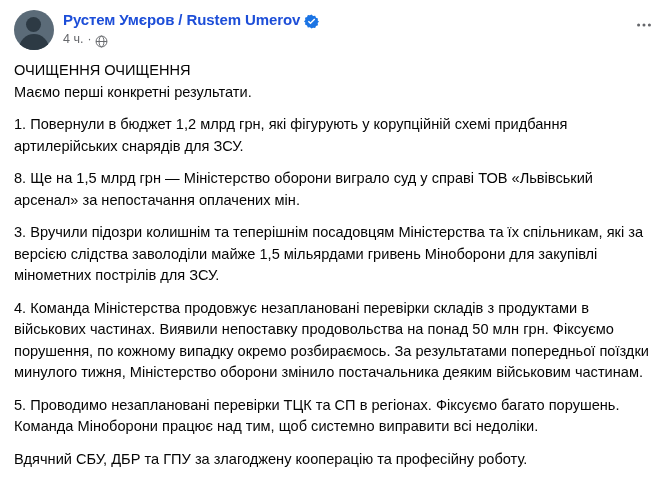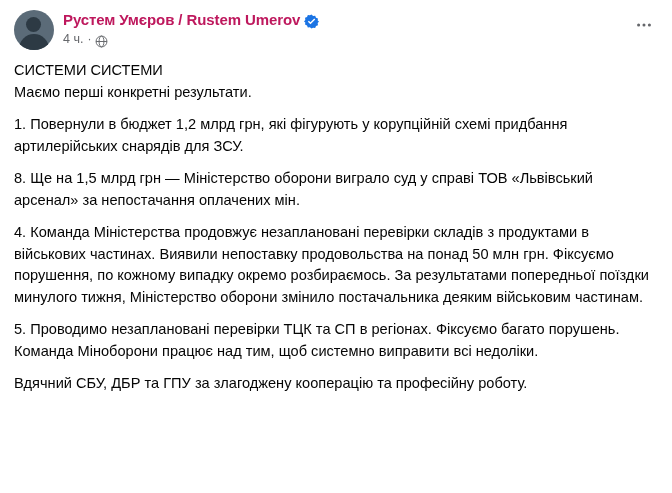--- a/index.html
+++ b/index.html
@@ -60,21 +60,21 @@
     padding-top: 1px;
   }
   .name-row {
     display: flex;
     align-items: center;
     line-height: 18px;
   }
   .author-name {
     font-size: 15px;
     font-weight: bold;
-    color: #be185d;
+    color: #1d4ed8;
     letter-spacing: -0.1px;
     white-space: nowrap;
   }
   .verified {
     display: inline-block;
     width: 15px;
     height: 15px;
     margin-left: 4px;
     flex: 0 0 15px;
     position: relative;
@@ -165,23 +165,24 @@
     <div class="more-btn">
       <svg viewBox="0 0 20 20" width="18" height="18" aria-hidden="true">
         <circle cx="4" cy="10" r="1.7" fill="#65676b"></circle>
         <circle cx="10" cy="10" r="1.7" fill="#65676b"></circle>
         <circle cx="16" cy="10" r="1.7" fill="#65676b"></circle>
       </svg>
     </div>
   </div>
 
   <div class="post-body">
-    <p class="tight">СИСТЕМИ СИСТЕМИ</p>
+    <p class="tight">ОЧИЩЕННЯ ОЧИЩЕННЯ</p>
     <p>Маємо перші конкретні результати.</p>
     <p>1. Повернули в бюджет 1,2 млрд грн, які фігурують у корупційній схемі придбання артилерійських снарядів для ЗСУ.</p>
     <p>8. Ще на 1,5 млрд грн — Міністерство оборони виграло суд у справі ТОВ «Львівський арсенал» за непостачання оплачених мін.</p>
+    <p>3. Вручили підозри колишнім та теперішнім посадовцям Міністерства та їх спільникам, які за версією слідства заволоділи майже 1,5 мільярдами гривень Міноборони для закупівлі мінометних пострілів для ЗСУ.</p>
     <p>4. Команда Міністерства продовжує незаплановані перевірки складів з продуктами в військових частинах. Виявили непоставку продовольства на понад 50 млн грн. Фіксуємо порушення, по кожному випадку окремо розбираємось. За результатами попередньої поїздки минулого тижня, Міністерство оборони змінило постачальника деяким військовим частинам.</p>
     <p>5. Проводимо незаплановані перевірки ТЦК та СП в регіонах. Фіксуємо багато порушень. Команда Міноборони працює над тим, щоб системно виправити всі недоліки.</p>
     <p class="tight">Вдячний СБУ, ДБР та ГПУ за злагоджену кооперацію та професійну роботу.</p>
 
   </div>
 
 </div>
 
 </body></html>

